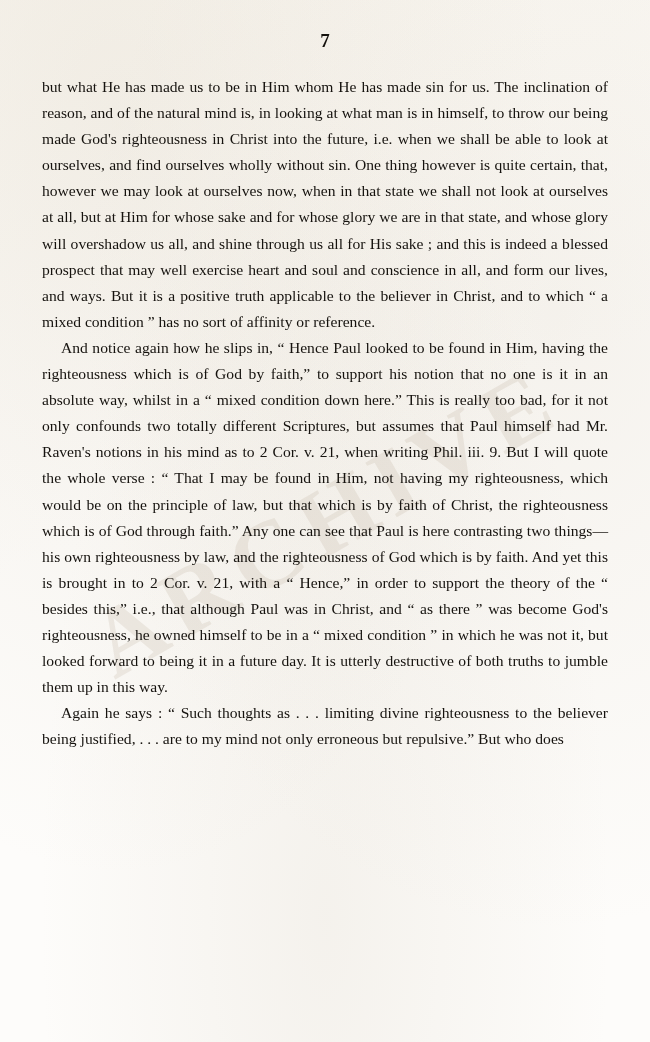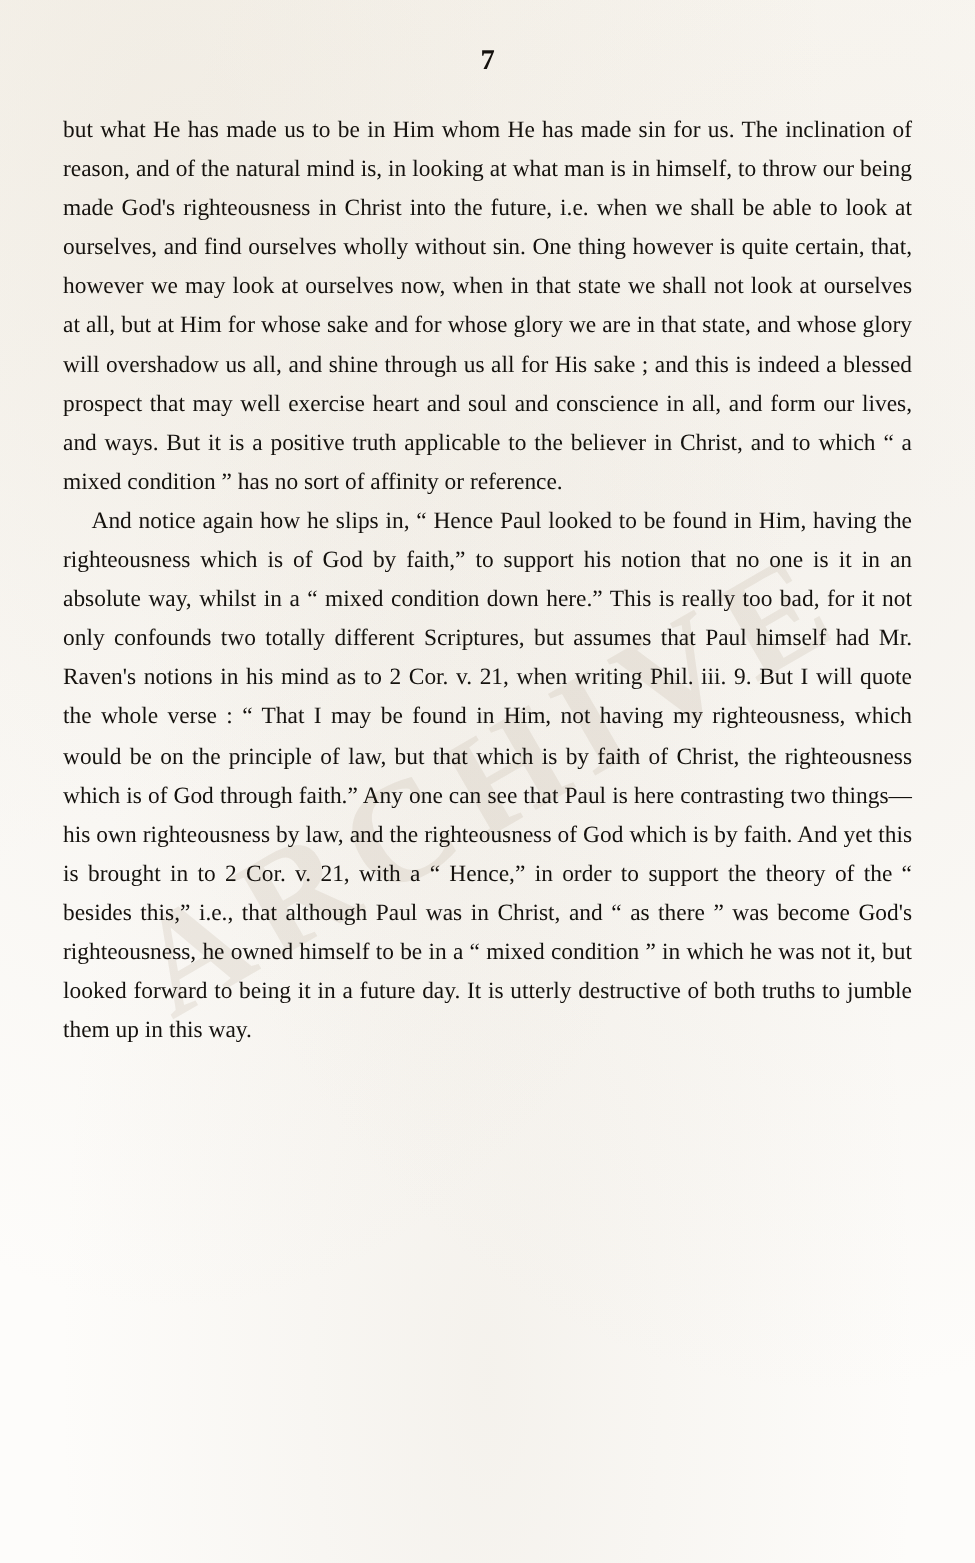--- a/index.html
+++ b/index.html
@@ -82,14 +82,15 @@
 
 <div class="page">
   <div class="paper-texture"></div>
   <div class="watermark">ARCHIVE</div>
 
   <div class="page-number">7</div>
 
   <div class="body-text">
     <p class="no-indent">but what He has made us to be in Him whom He has made sin for us.   The inclination of reason, and of the natural mind is, in looking at what man is in himself, to throw our being made God's righteousness in Christ into the future, i.e. when we shall be able to look at ourselves, and find ourselves wholly without sin.   One thing however is quite certain, that, however we may look at ourselves now, when in that state we shall not look at ourselves at all, but at Him for whose sake and for whose glory we are in that state, and whose glory will overshadow us all, and shine through us all for His sake ; and this is indeed a blessed prospect that may well exercise heart and soul and conscience in all, and form our lives, and ways.   But it is a positive truth applicable to the believer in Christ, and to which “ a mixed condition ” has no sort of affinity or reference.</p>
     <p>And notice again how he slips in, “ Hence Paul looked to be found in Him, having the righteousness which is of God by faith,” to support his notion that no one is it in an absolute way, whilst in a “ mixed condition down here.” This is really too bad, for it not only confounds two totally different Scriptures, but assumes that Paul himself had Mr. Raven's notions in his mind as to 2 Cor. v. 21, when writing Phil. iii. 9.   But I will quote the whole verse : “ That I may be found in Him, not having my righteousness, which would be on the principle of law, but that which is by faith of Christ, the righteousness which is of God through faith.”   Any one can see that Paul is here contrasting two things—his own righteousness by law, and the righteousness of God which is by faith.   And yet this is brought in to 2 Cor. v. 21, with a “ Hence,” in order to support the theory of the “ besides this,” i.e., that although Paul was in Christ, and “ as there ” was become God's righteousness, he owned himself to be in a “ mixed condition ” in which he was not it, but looked forward to being it in a future day.   It is utterly destructive of both truths to jumble them up in this way.</p>
+    <p>Again he says : “ Such thoughts as .  .  . limiting divine righteousness to the believer being justified,  .  .  . are to my mind not only erroneous but repulsive.”   But who does</p>
   </div>
 </div>
 
 </body></html>

